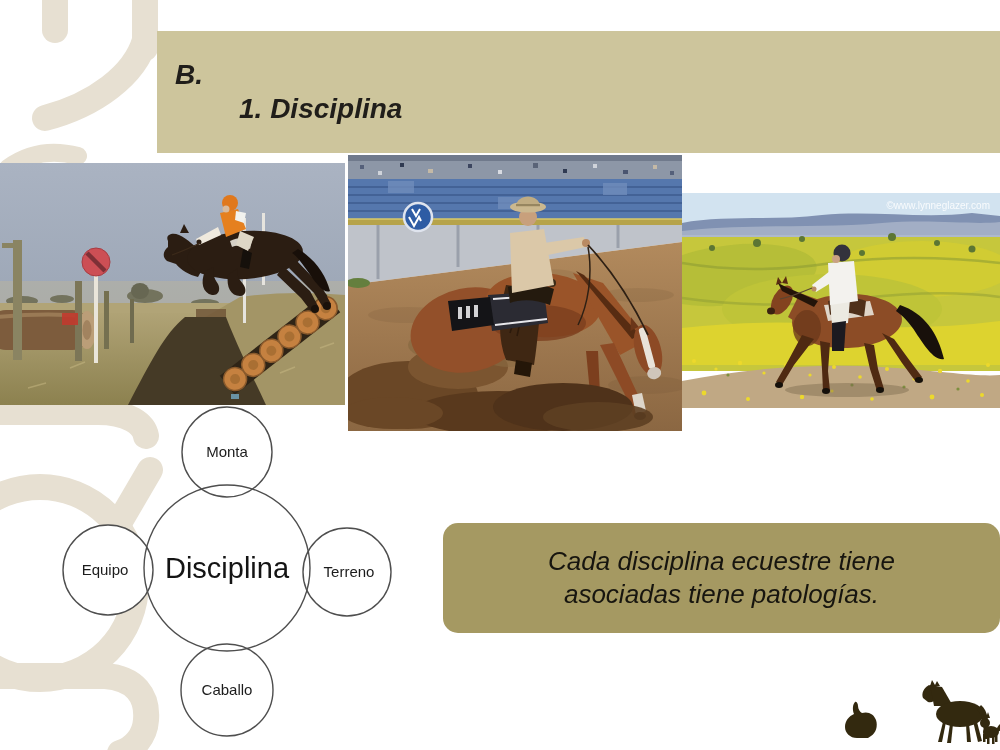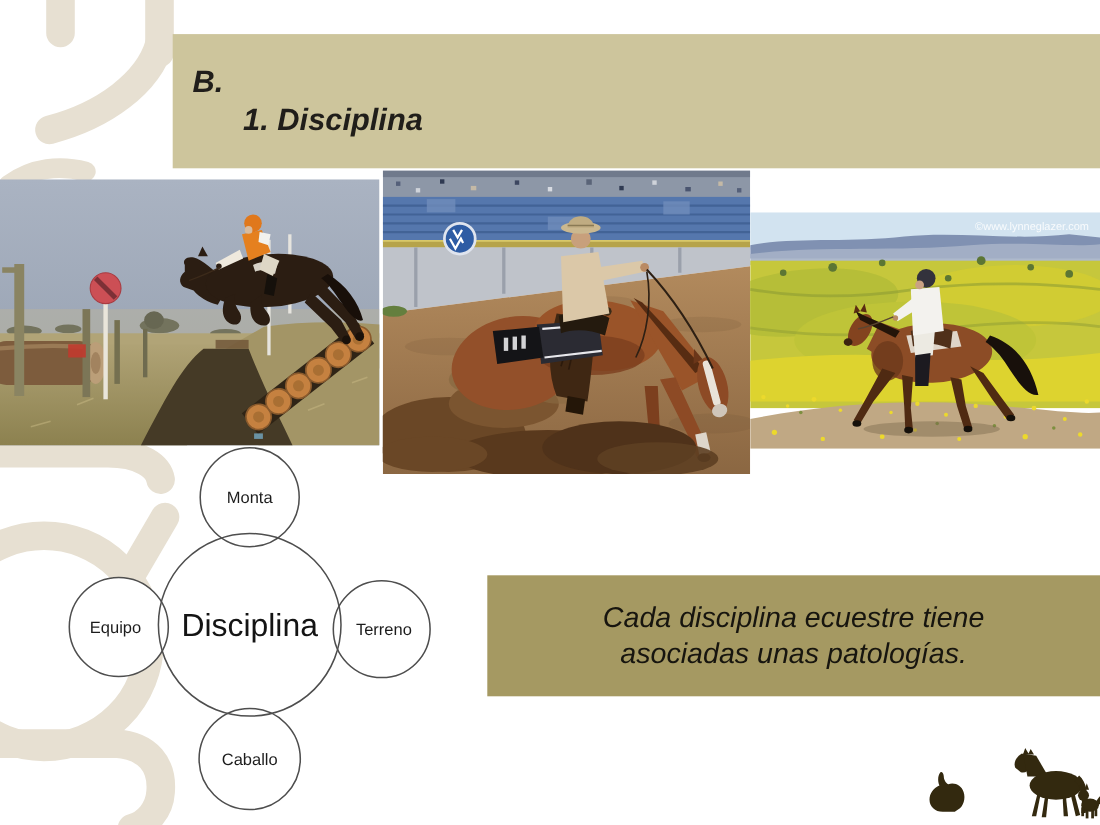--- a/index.html
+++ b/index.html
@@ -16,39 +16,39 @@
   .title-bar{
     left:157px;top:31px;width:843px;height:122px;
     background:var(--title-bar,#cdc59c);z-index:3;
     display:flex;flex-direction:column;justify-content:center;
     padding-left:18px;box-sizing:border-box;
     color:var(--title-text,#201e1a);
     font-style:italic;font-weight:600;font-size:28px;line-height:1.22;
   }
   .title-line1{display:flex;}
   .title-line1 .pfx{margin-right:14px;}
-  .title-line2{margin-left:46px;}
+  .title-line2{margin-left:64px;}
   
   .photo{z-index:2;display:block;}
   .photo1{left:0;top:163px;}
   .photo2{left:348px;top:155px;}
   .photo3{left:682px;top:193px;}
   
   .diagram{left:55px;top:403px;z-index:4;}
   .circ-fill{fill:#ffffff;}
   .circ-stroke{fill:none;stroke:#4e4e4e;stroke-width:1.4;}
   .node-label{font-family:"Liberation Sans",sans-serif;font-size:15px;fill:#1c1c1c;text-anchor:middle;}
   .center-label{font-family:"Liberation Sans",sans-serif;font-size:29px;fill:#141414;text-anchor:middle;}
   
   .quote-box{
     left:443px;top:523px;width:557px;height:110px;z-index:3;
     background:var(--quote-box,#a59962);
     display:flex;flex-direction:column;justify-content:center;align-items:center;
     font-style:italic;font-weight:500;font-size:26px;line-height:1.28;
-    color:#17150f;text-align:center;
+    color:#17150f;text-align:center;border-radius:15px;
   }
   
   .animals{left:835px;top:678px;z-index:3;}
   .sil{fill:var(--silhouette,#33290f);}
   .credit{font-family:"Liberation Sans",sans-serif;font-size:10px;fill:#ffffff;opacity:.85;text-anchor:end;}
 </style>
 </head>
 <body>
 
 <div class="slide">
@@ -402,21 +402,21 @@
     </g>
     <text class="node-label" x="172" y="54">Monta</text>
     <text class="node-label" x="50" y="172">Equipo</text>
     <text class="node-label" x="294" y="174">Terreno</text>
     <text class="node-label" x="172" y="292">Caballo</text>
     <text class="center-label" x="172" y="175">Disciplina</text>
   </svg>
 
   <div class="layer quote-box">
     <div>Cada disciplina ecuestre tiene</div>
-    <div>asociadas unas patologías.</div>
+    <div>asociadas tiene patologías.</div>
   </div>
 
   <svg class="layer animals" width="165" height="70" viewBox="0 0 165 70">
     <g>
       <path class="sil" d="M22,60 C15,60 10,55 10,49 C10,43 14,38 19,36 C17,31 18,26 20,24 C21,23 23,25 23,28 C23,31 25,34 27,35 C33,33 39,36 41,42 C43,48 41,55 36,58 L33,60 Z"></path>
     </g>
     <g transform="translate(3,2)">
       <path class="sil" d="M92,6 L94,0 L97,5 L99,1 L102,6 Z"></path>
       <path class="sil" d="M91,5 C86,8 83,13 85,18 L90,22 C94,23 97,21 98,17 L98,8 Z"></path>
       <polygon class="sil" points="92,5 104,7 115,26 96,26"></polygon>

